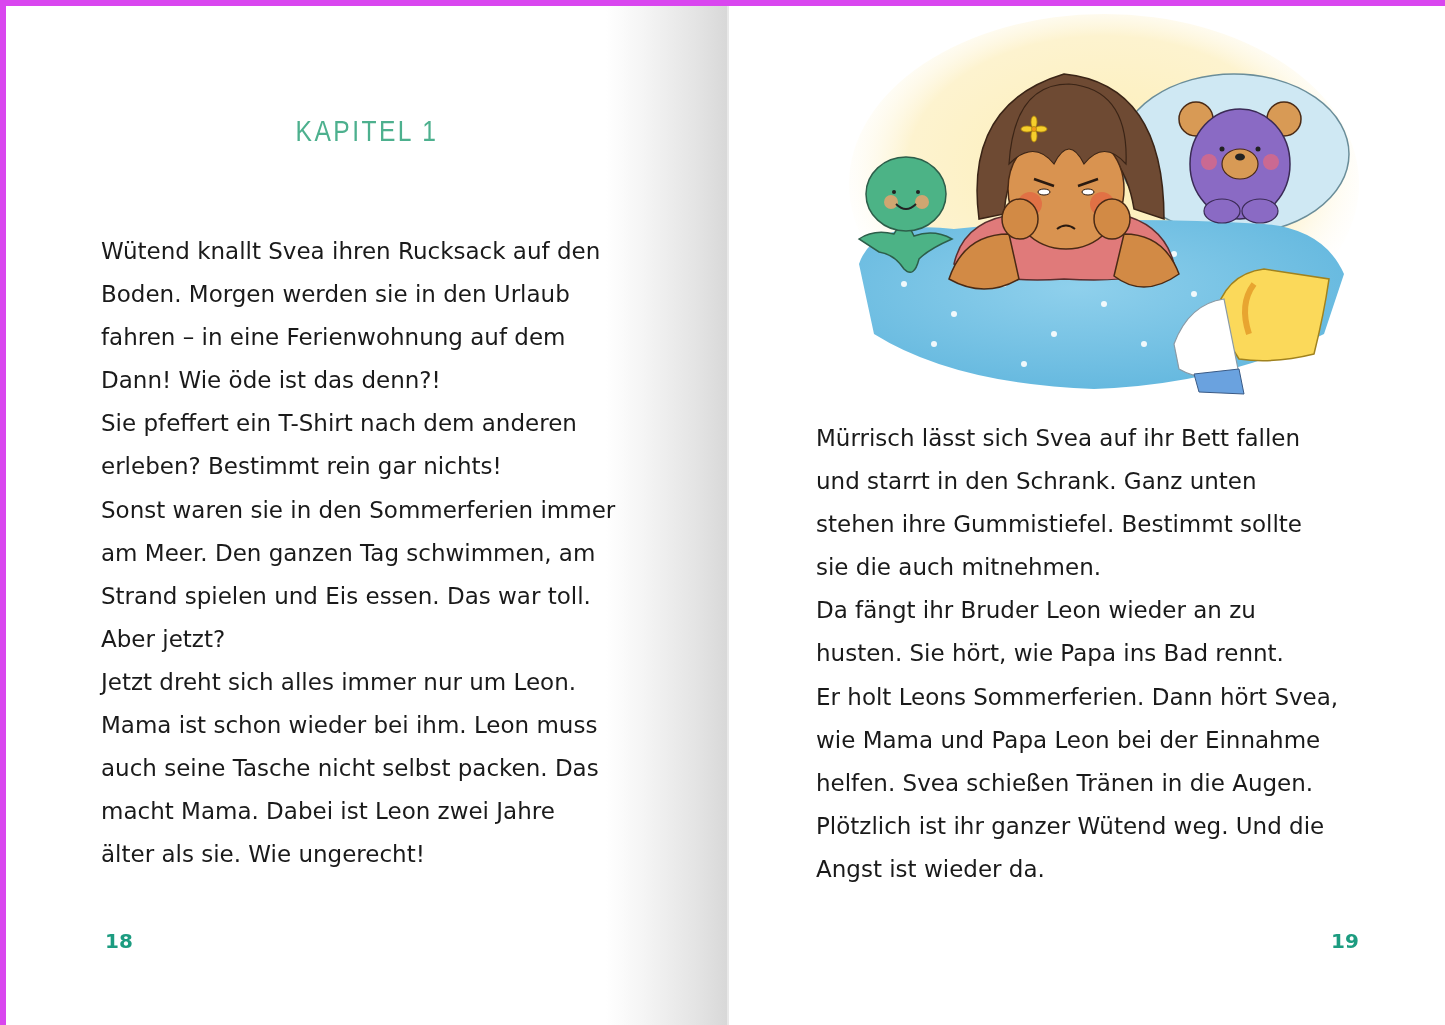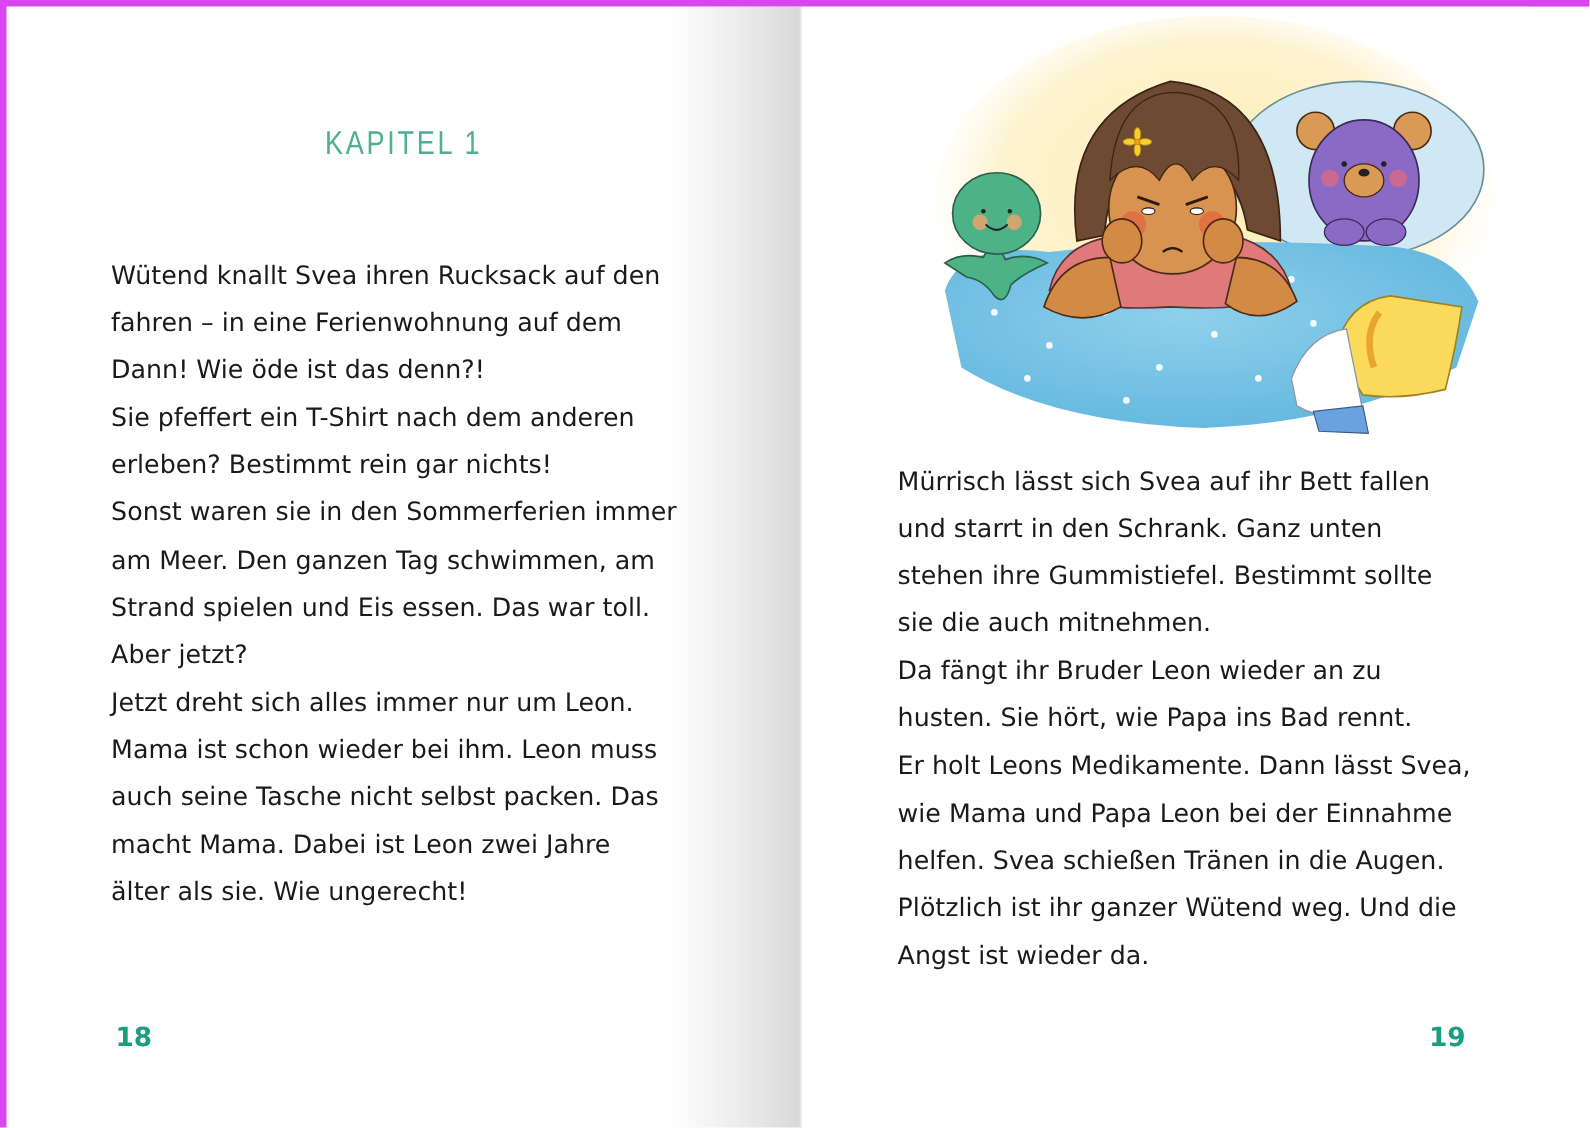--- a/index.html
+++ b/index.html
@@ -21,34 +21,35 @@
   .chapter-title {
     position:absolute; left:0; width:722px; top:108px; text-align:center;
     color:#4db08e; font-family:"Liberation Sans Narrow","Liberation Sans",sans-serif;
     font-size:30px; letter-spacing:3px; transform:scaleX(0.82); font-weight:normal;
   }
   .text-block { position:absolute; font-size:23px; line-height:43.1px; color:#1a1a1a; }
   .text-left { left:95px; top:195px; width:560px;margin-top:29px; }
   .text-right { left:87px; top:411px; width:560px; }
   .line { white-space:nowrap; }
 
-  .page-number { position:absolute; top:923px; font-size:24px; font-weight:bold; color:#1c9c80; }
+  .page-number { position:absolute; top:923px; font-size:20px; font-weight:bold; color:#1c9c80; }
   .pn-left { left:99px; }
-  .pn-right { left:570px; }
+  .pn-right { left:602px; }
 
   .illustration { position:absolute; left:115px; top:8px; width:520px; height:385px; }
 </style>
 </head>
 <body>
 
 <div class="spread">
   <div class="page page-left">
     <div class="chapter-title">KAPITEL 1</div>
     <div class="text-block text-left">
       <div class="line">Wütend knallt Svea ihren Rucksack auf den</div>
+      <div class="line">Boden. Morgen werden sie in den Urlaub</div>
       <div class="line">fahren – in eine Ferienwohnung auf dem</div>
       <div class="line">Dann! Wie öde ist das denn?!</div>
       <div class="line">Sie pfeffert ein T-Shirt nach dem anderen</div>
       <div class="line">erleben? Bestimmt rein gar nichts!</div>
       <div class="line">Sonst waren sie in den Sommerferien immer</div>
       <div class="line">am Meer. Den ganzen Tag schwimmen, am</div>
       <div class="line">Strand spielen und Eis essen. Das war toll.</div>
       <div class="line">Aber jetzt?</div>
       <div class="line">Jetzt dreht sich alles immer nur um Leon.</div>
       <div class="line">Mama ist schon wieder bei ihm. Leon muss</div>
@@ -155,21 +156,21 @@
       <path d="M350,360 L395,355 L400,380 L355,378 Z" fill="#6aa2df" stroke="#3a5a85" stroke-width="1"></path>
     </svg>
 
     <div class="text-block text-right">
       <div class="line">Mürrisch lässt sich Svea auf ihr Bett fallen</div>
       <div class="line">und starrt in den Schrank. Ganz unten</div>
       <div class="line">stehen ihre Gummistiefel. Bestimmt sollte</div>
       <div class="line">sie die auch mitnehmen.</div>
       <div class="line">Da fängt ihr Bruder Leon wieder an zu</div>
       <div class="line">husten. Sie hört, wie Papa ins Bad rennt.</div>
-      <div class="line">Er holt Leons Medikamente. Dann lässt Svea,</div>
+      <div class="line">Er holt Leons Sommerferien. Dann hört Svea,</div>
       <div class="line">wie Mama und Papa Leon bei der Einnahme</div>
       <div class="line">helfen. Svea schießen Tränen in die Augen.</div>
       <div class="line">Plötzlich ist ihr ganzer Wütend weg. Und die</div>
       <div class="line">Angst ist wieder da.</div>
     </div>
     <div class="page-number pn-right">19</div>
   </div>
 </div>
 
 </body></html>

